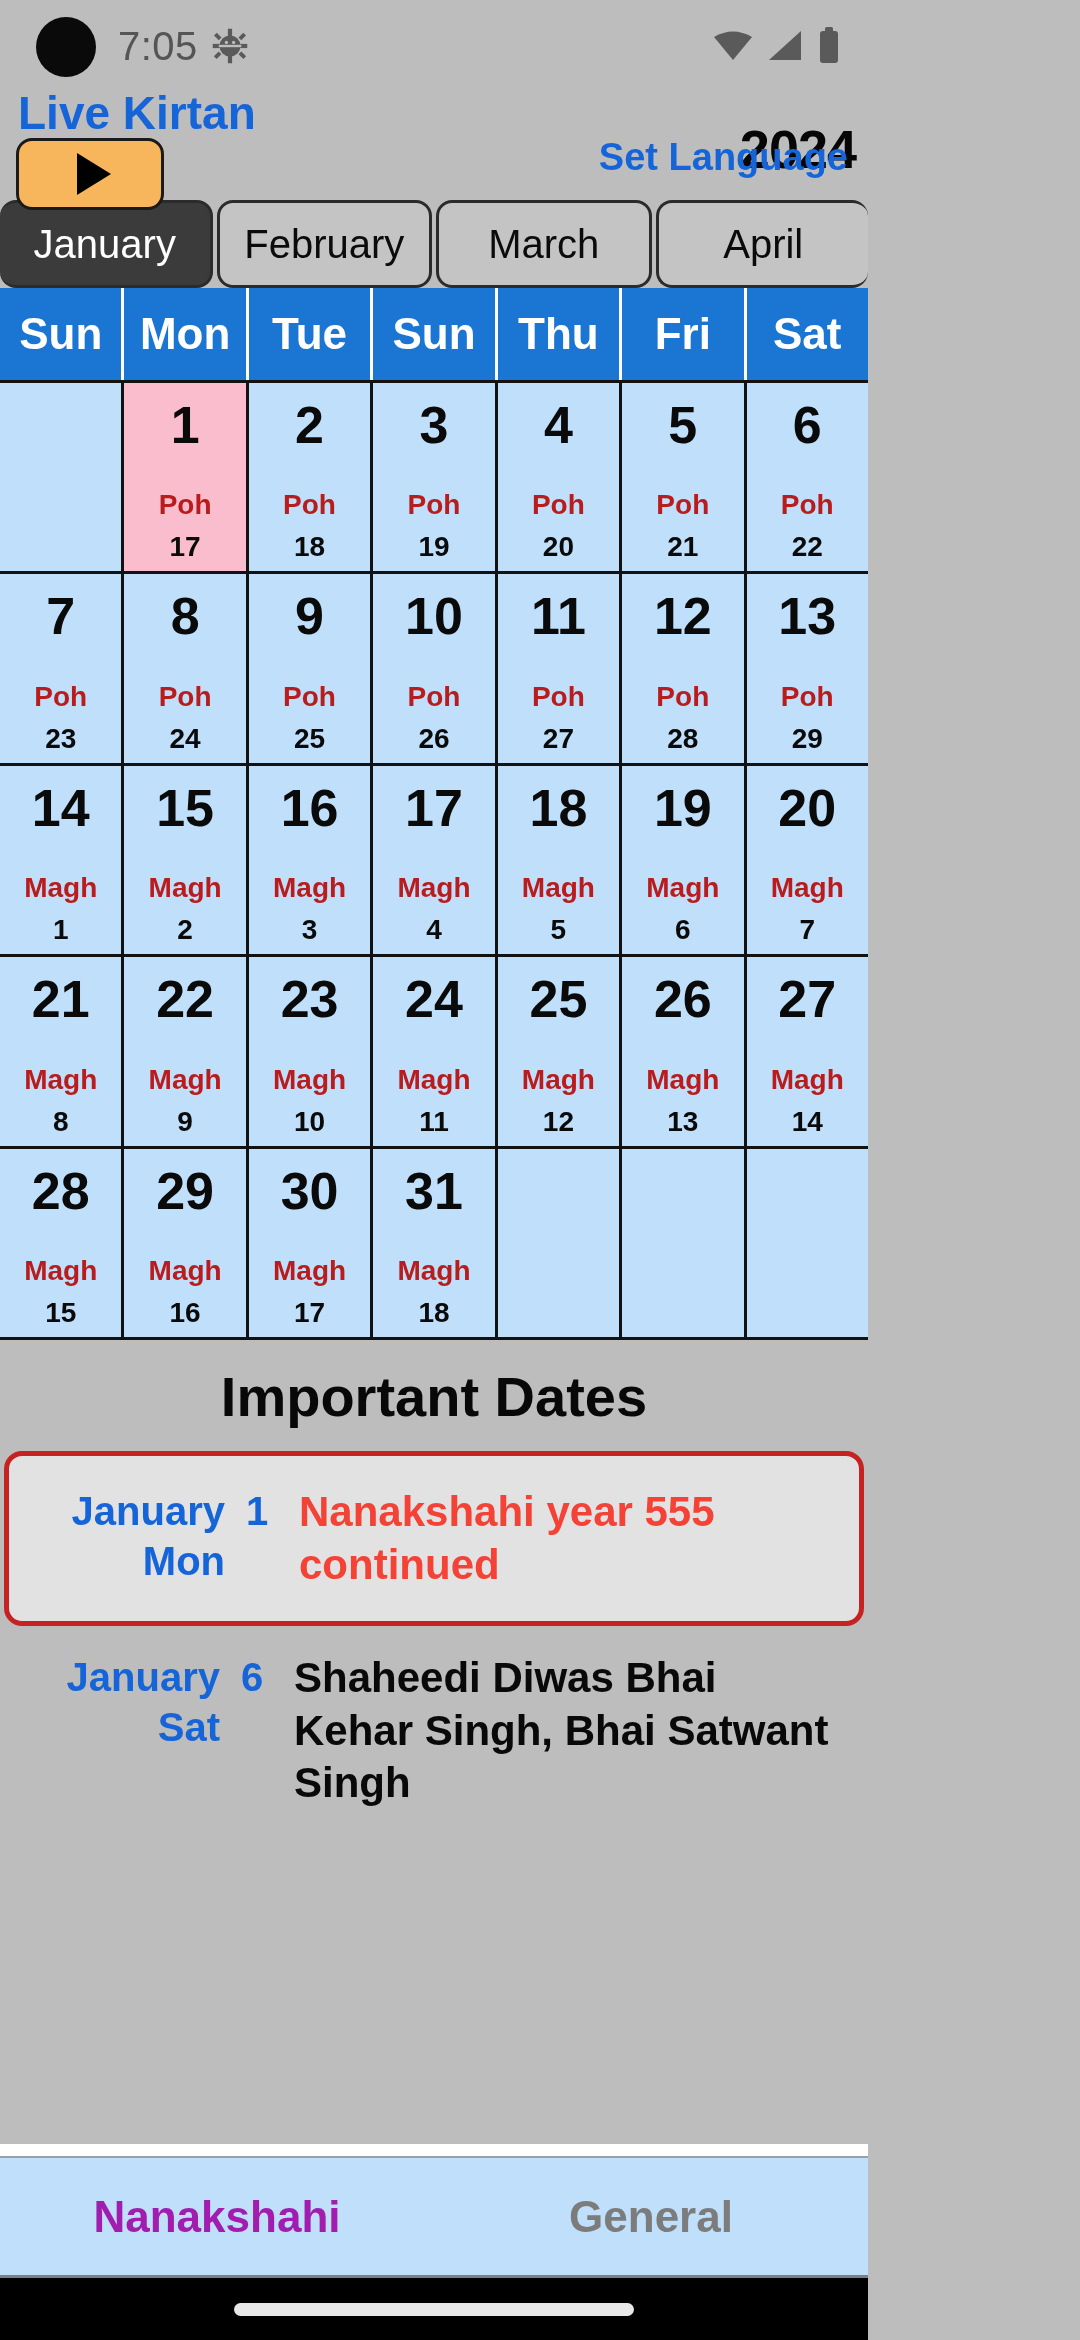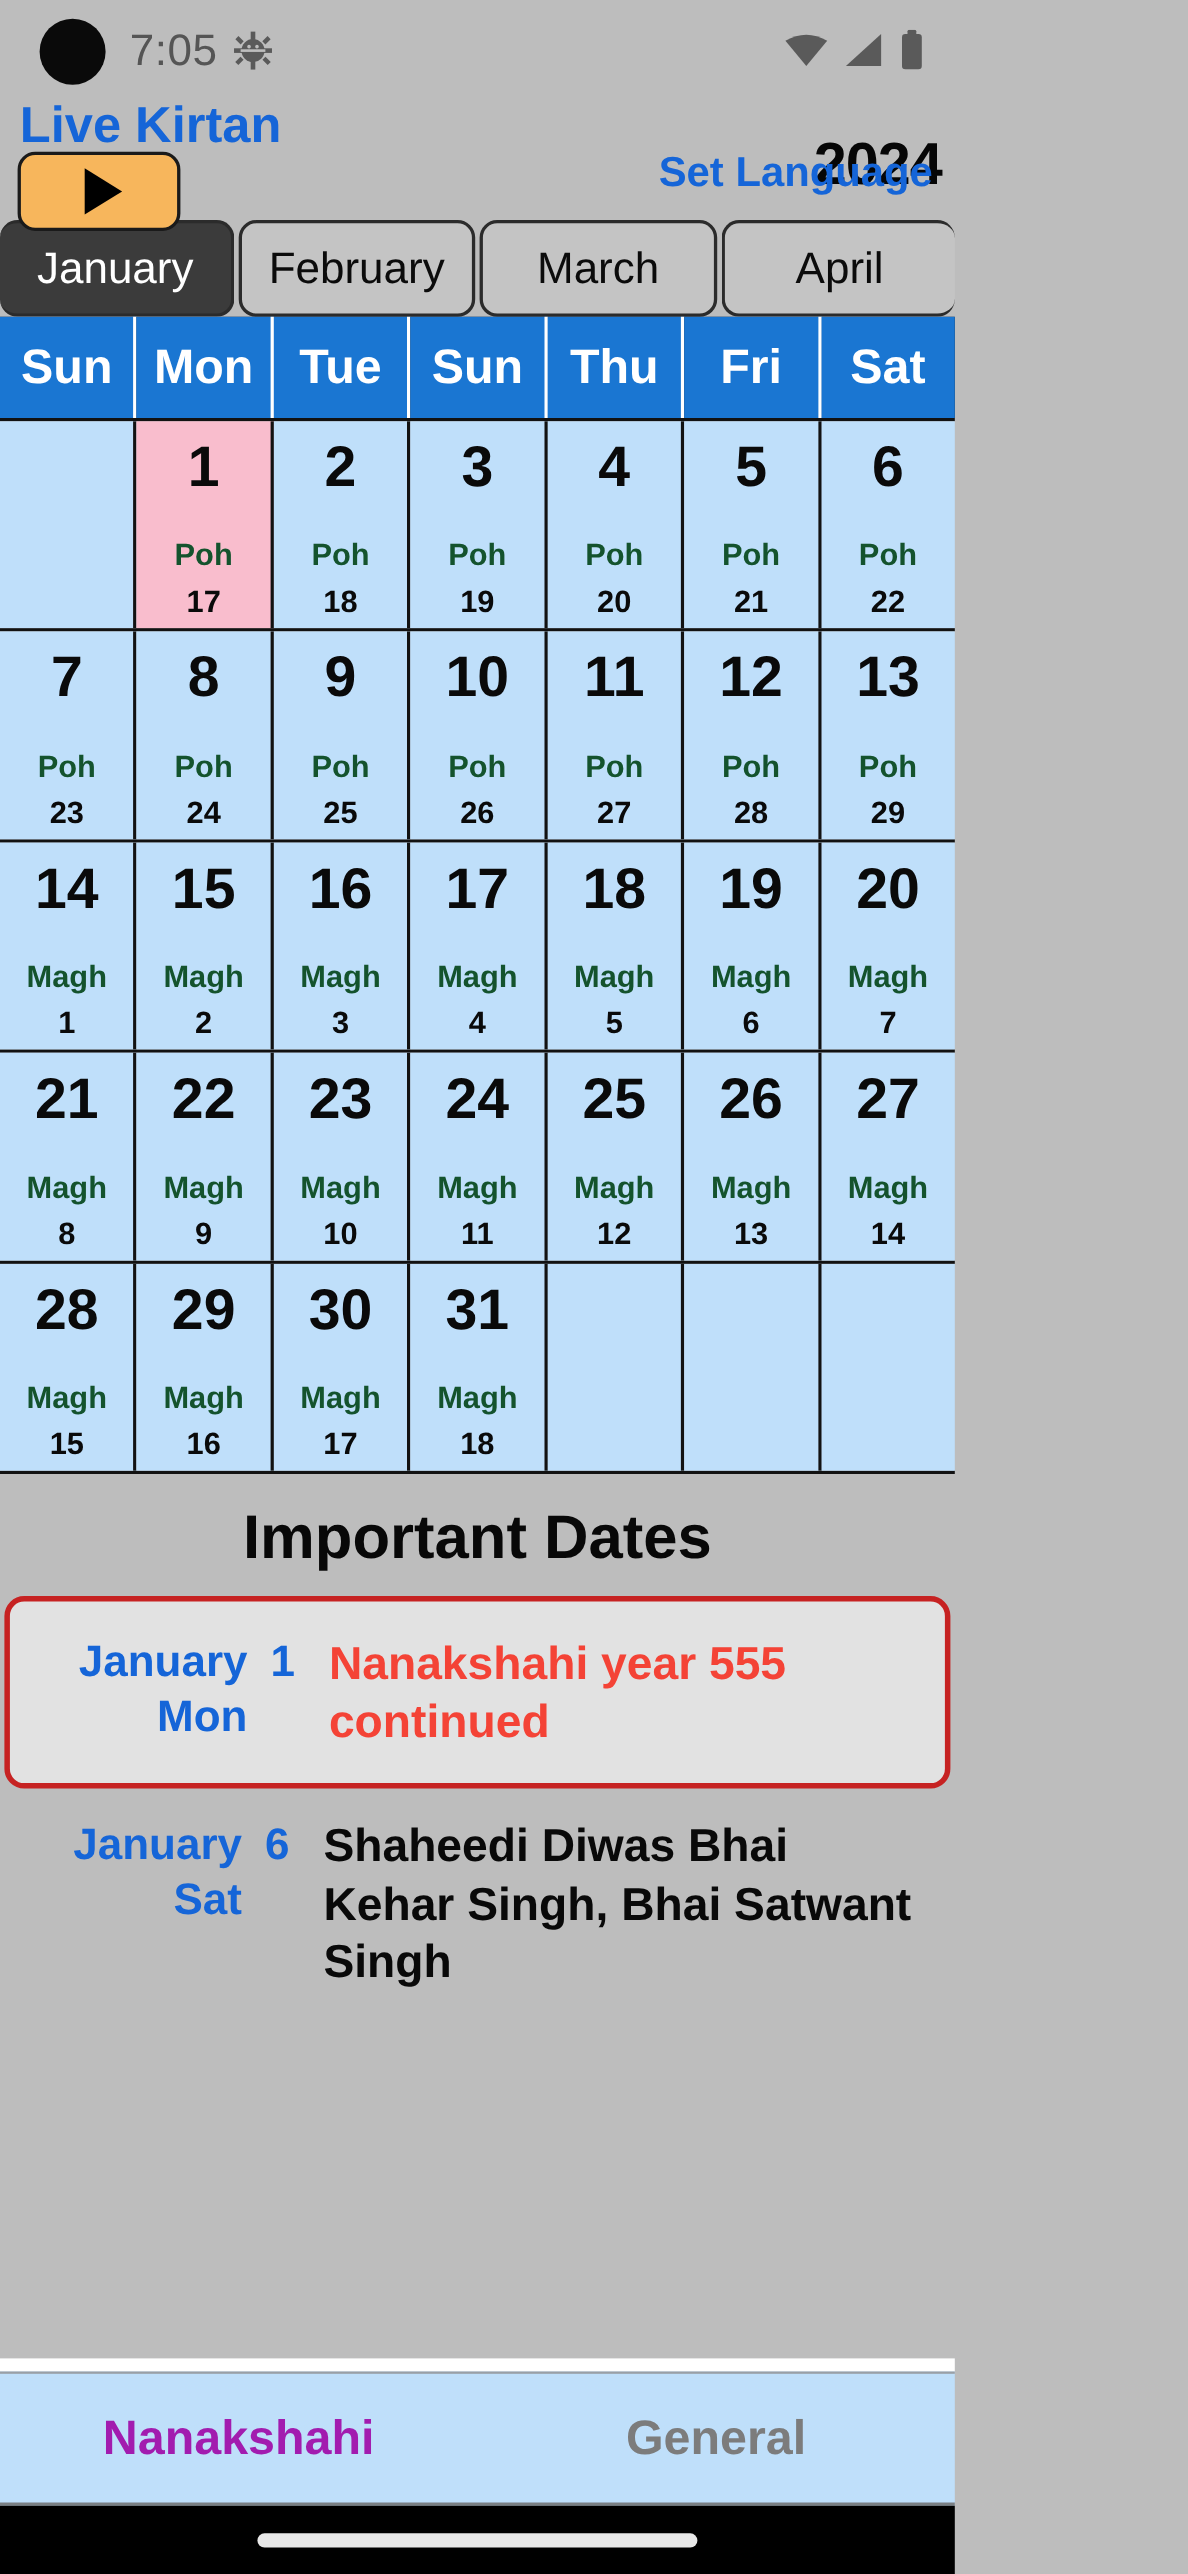--- a/index.html
+++ b/index.html
@@ -83,21 +83,21 @@
   .cal-row { flex:1; display:flex; border-bottom:3px solid #121212; }
   .cal-cell {
     flex:1; background:#bfdffa; border-right:3px solid #121212;
     display:flex; flex-direction:column; align-items:center;
     padding-top:16px; position:relative;
   }
   .cal-cell:last-child { border-right:none; }
   .cal-cell.highlight { background:#f9bdcd; }
   .cal-cell.empty { }
   .c-day { font-size:52px; font-weight:bold; color:#0a0a0a; line-height:1.0; }
-  .c-mon { font-size:28px; font-weight:bold; color:#14532d; position:absolute; bottom:50px; }
+  .c-mon { font-size:28px; font-weight:bold; color:#b91c1c; position:absolute; bottom:50px; }
   .c-num { font-size:28px; font-weight:bold; color:#0a0a0a; position:absolute; bottom:8px; }
 
   
   .imp-title {
     text-align:center; font-size:56px; font-weight:bold; color:#080808;
     margin-top:24px; margin-bottom:22px;
   }
   .events { padding:0 4px; }
   .event {
     display:flex; align-items:flex-start;

